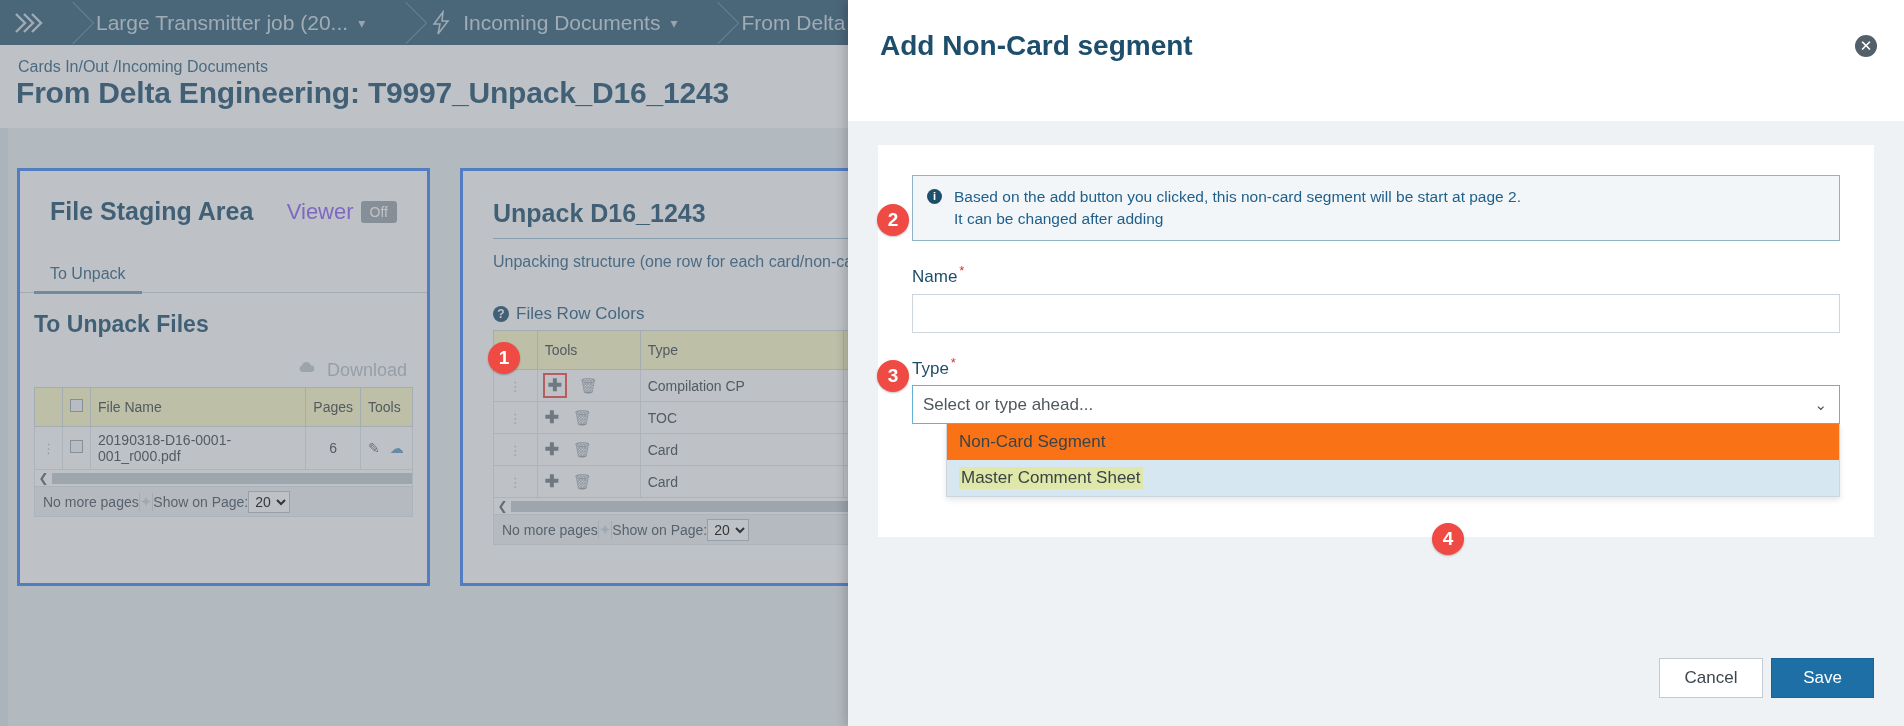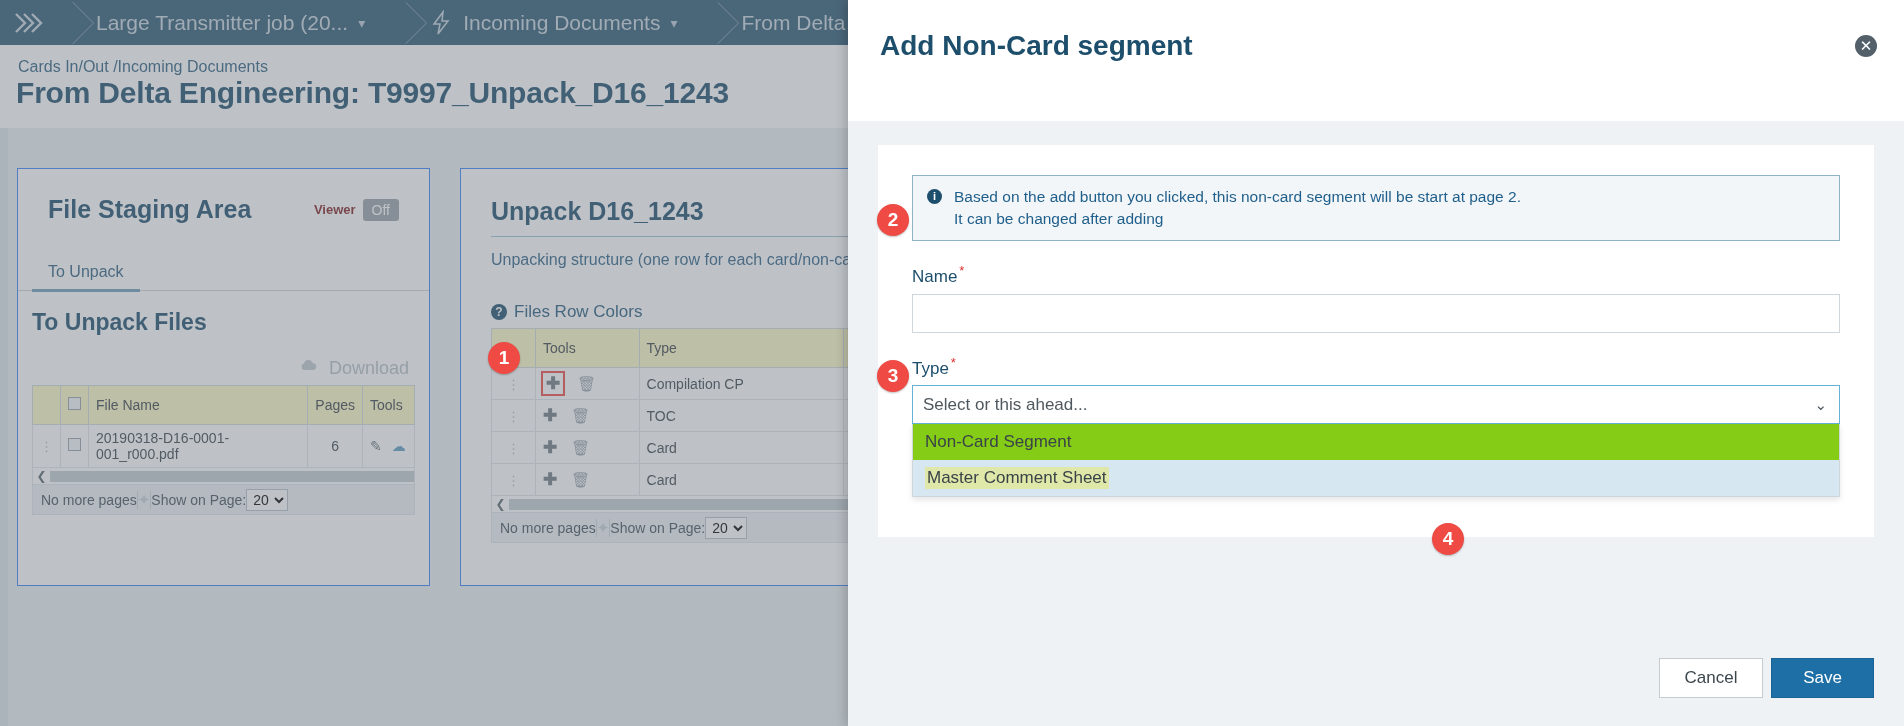--- a/index.html
+++ b/index.html
@@ -74,27 +74,27 @@
   }
   .left-rail {
     position: absolute; top: 128px; left: 0; width: 8px; height: 598px;
     background: #dfe6ea;
   }
 
   
   .panel {
     position: absolute;
     background: #ffffff;
-    border: 1px solid #3b82f6;
+    border: 3px solid #3b82f6;
   }
   #panel-staging { left: 17px; top: 168px; width: 413px; height: 418px; }
   .panel-title {
     font-size: 25px; font-weight: bold; color: #1d4e6b;
   }
-  .viewer-label { font-size: 13px; color: #7f1d1d; font-weight: bold; }
+  .viewer-label { font-size: 22px; color: #8b5cf6; }
   .viewer-toggle {
     display: inline-block;
     background: #9aa3a9; color: #ffffff;
     font-size: 14px; padding: 3px 9px; border-radius: 3px;
     margin-left: 7px;
   }
   .tabbar {
     border-bottom: 1px solid #ccd4d9;
     height: 33px;
   }
@@ -252,22 +252,23 @@
     width: 100%; height: 39px;
     border: 1px solid #64b2d8; background: #ffffff;
     display: flex; align-items: center; justify-content: space-between;
     padding: 0 12px 0 10px;
     font-size: 17px; color: #3a4348;
     cursor: pointer;
   }
   .caret-dn { color: #4a5359; font-size: 15px; }
   .dropdown {
     border: 1px solid #cfd6db; border-top: none;
-    background: #84cc16;
+    background: #f97316;
     box-shadow: 0 3px 6px rgba(0,0,0,0.10);
+    margin-left: 34px;
   }
   .dd-item {
     height: 36px; display: flex; align-items: center;
     padding: 0 12px; font-size: 17px; color: #3a4348;
     cursor: pointer;
   }
   .dd-item.active { background: #d7e7f2; }
   .dd-item .hl {
     background: #dfe8a8; padding: 1px 2px; color: #3a4348;
   }
@@ -524,21 +525,21 @@
 
         <div class="field-label">
           <span>Name</span><span class="req">*</span>
         </div>
         <input class="text-input" type="text" value="" placeholder="" style="">
 
         <div class="field-label">
           <span>Type</span><span class="req">*</span>
         </div>
         <div class="select-box">
-          <span style="color:#4f585e;">Select or this ahead...</span>
+          <span style="color:#4f585e;">Select or type ahead...</span>
           <span class="caret-dn">⌄</span>
         </div>
 
         <div class="dropdown">
           <div class="dd-item">
             <span>Non-Card Segment</span>
           </div>
           <div class="dd-item active">
             <span class="hl">Master Comment Sheet</span>
           </div>

